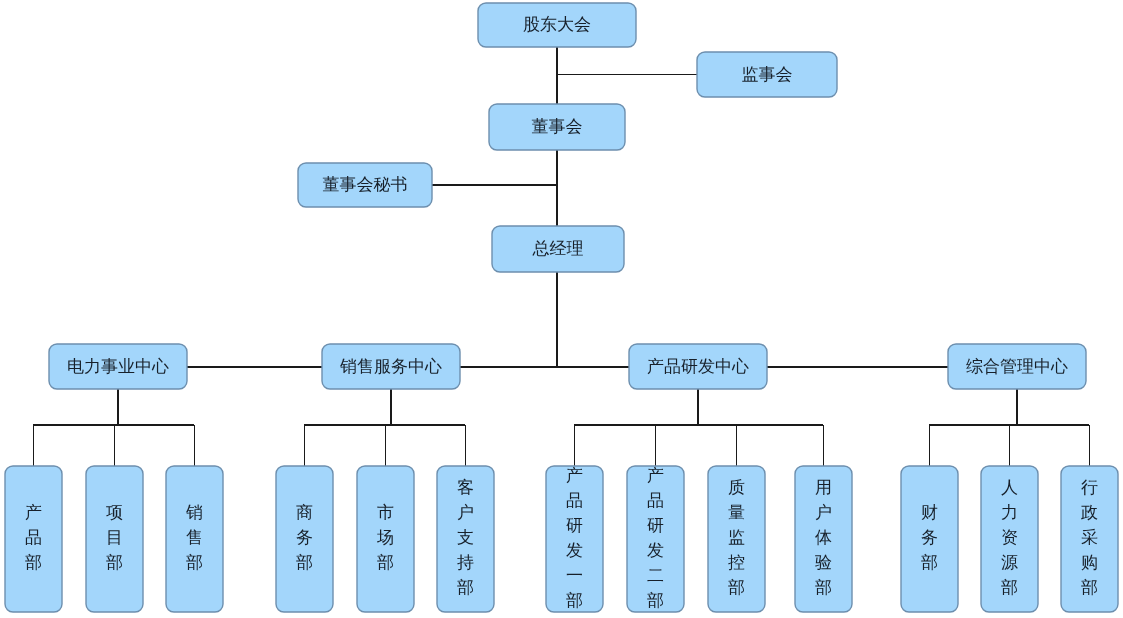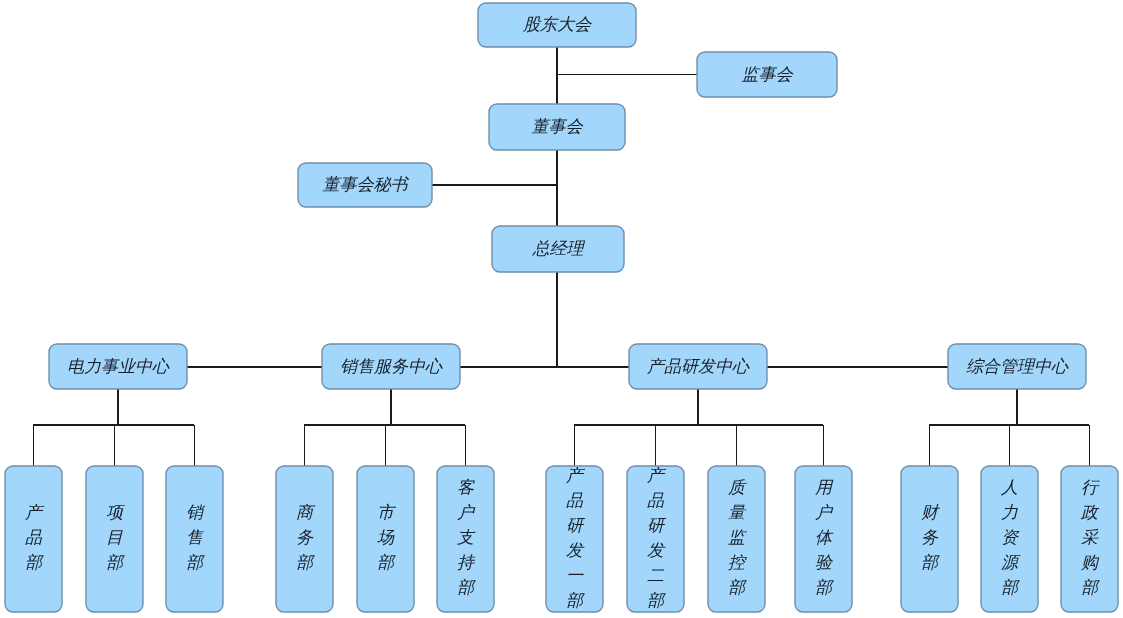--- a/index.html
+++ b/index.html
@@ -11,21 +11,20 @@
   body {
     width: 1123px;
     height: 618px;
     font-family: "Liberation Sans", "DejaVu Sans", sans-serif;
     overflow: hidden;
   }
   #chart-root {
     position: relative;
     width: 1077px;
     height: 618px;
-    font-style: italic;
   }
   svg.org-svg {
     position: absolute;
     left: 0;
     top: 0;
     width: 1123px;
     height: 618px;
   }
   .conn {
     stroke: #1a1a1a;

